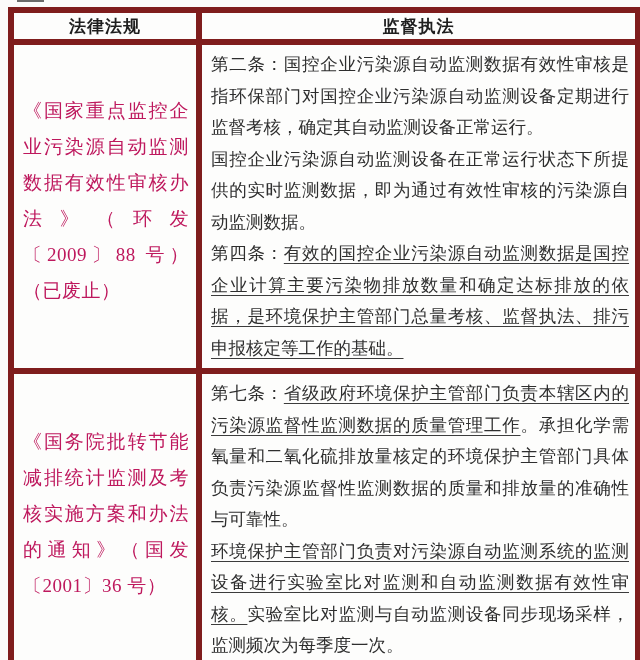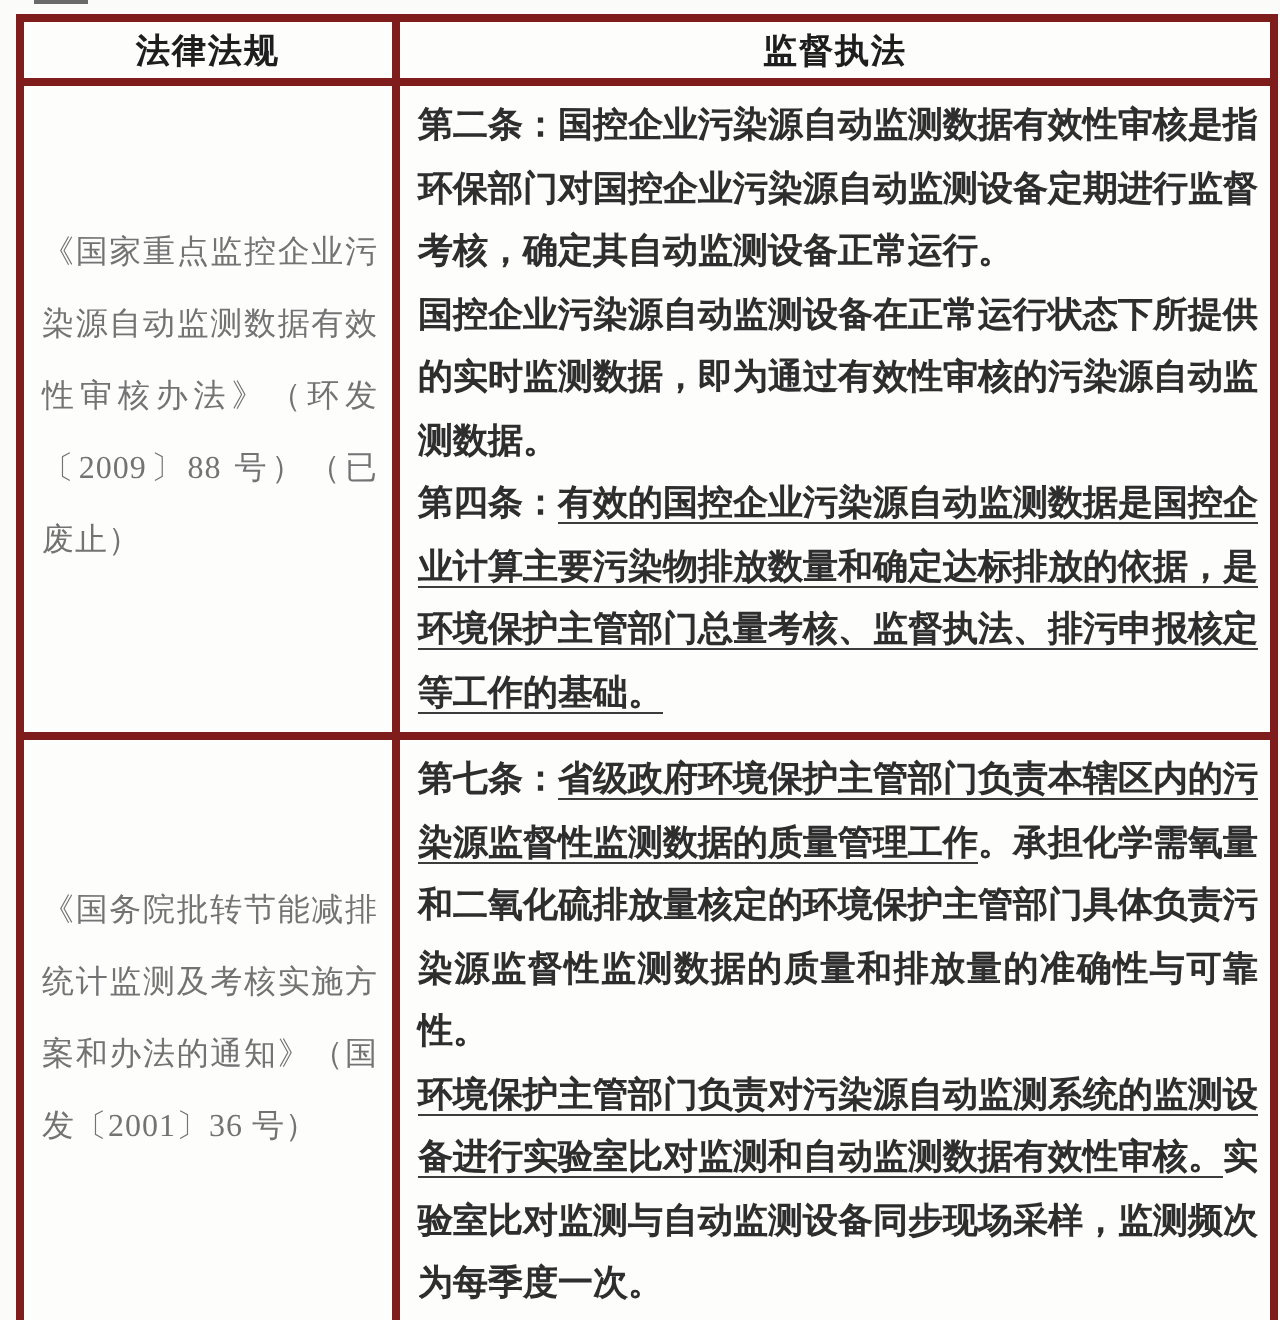--- a/index.html
+++ b/index.html
@@ -27,21 +27,21 @@
   table.reg-table {
     position: absolute;
     left: 8px;
     top: 7px;
     width: 627px;
     border-collapse: collapse;
     table-layout: fixed;
     background: #fdfdfc;
   }
   .reg-table th, .reg-table td {
-    border: 4px solid #7f1d1d;
+    border: 6px solid #7f1d1d;
     box-sizing: border-box;
   }
   .reg-table col.c-law  { width: 188px; }
   .reg-table col.c-prov { width: 439px; }
   .reg-table thead th {
     height: 32px;
     font-size: 17px;
     font-weight: bold;
     text-align: center;
     vertical-align: middle;
@@ -49,36 +49,35 @@
     letter-spacing: 1px;
     padding: 0;
   }
   tbody tr:nth-child(1) { height: 321px; }
   tbody tr:nth-child(2) { height: 288px; }
   tbody tr:nth-child(3) { height: 60px; }
   td.law-cell {
     vertical-align: middle;
     text-align: justify;
     padding: 4px 7px 16px 9px;
-    font-size: 16px;
+    font-size: 19px;
     line-height: 36px;
-    color: #737373;
+    color: #be185d;
     letter-spacing: 0.5px;
   }
   td.prov-cell {
     vertical-align: top;
     text-align: justify;
     padding: 4px 6px 4px 9px;
     font-size: 17.5px;
     line-height: 31.5px;
     color: #2e2e2e;
   }
   td.prov-cell p {
     margin: 0;
-    font-weight: bold;
   }
   .u {
     text-decoration: underline;
     text-decoration-thickness: 1px;
     text-underline-offset: 4px;
     text-decoration-color: #3c3c3c;
     margin-top: 48px;
   }
 </style>
 </head>

